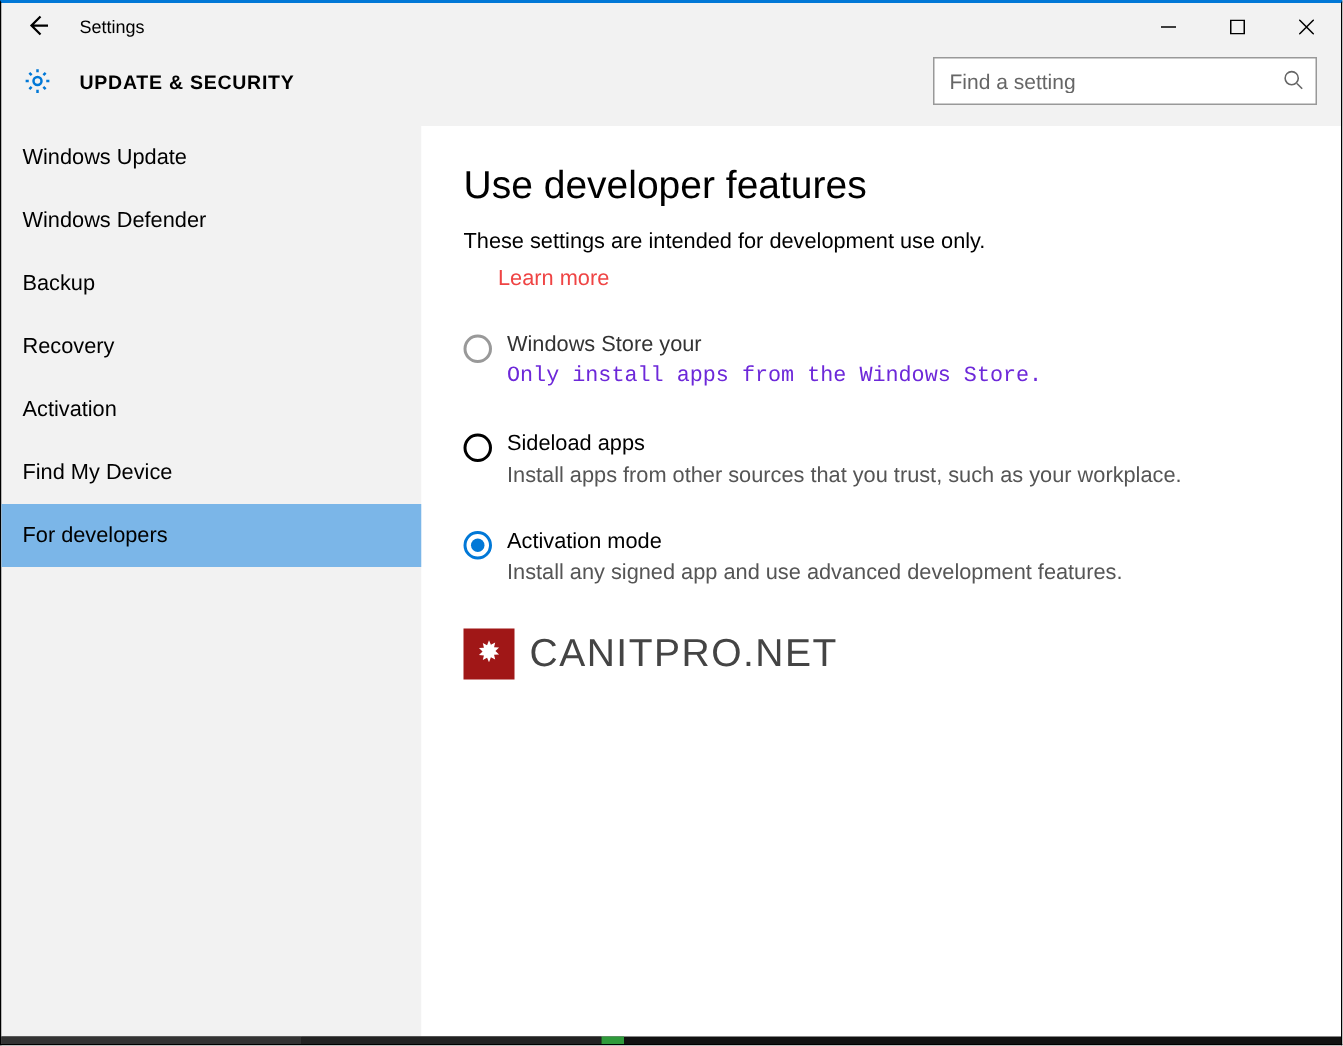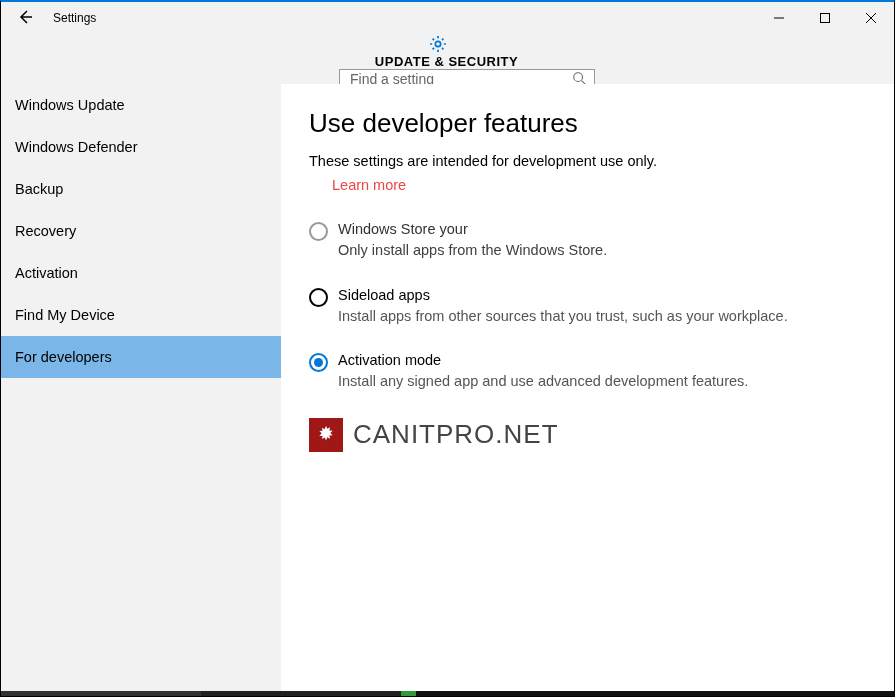--- a/index.html
+++ b/index.html
@@ -45,21 +45,20 @@
   }
   .caption-btn svg { width:10px; height:10px; stroke:#000; stroke-width:1; fill:none; }
 
   .header-row {
     height: 50px;
     background: #f2f2f2;
     display:flex;
     align-items:center;
     padding: 0 16px 10px 14px;
     flex-shrink:0;
-    flex-direction:column;
   }
   .gear {
     width:20px; height:20px;
     color:#0178d7;
     margin-right: 18px;
     display:flex; align-items:center; justify-content:center;
   }
   .header-title {
     font-size: 13px;
     font-weight:600;
@@ -148,21 +147,21 @@
   }
   .radio-option.disabled .radio-circle { border-color:#999; }
   .radio-option.selected .radio-circle { border-color:#0178d7; }
   .radio-dot {
     width:9px; height:9px; border-radius:50%; background:#0178d7;
   }
   .radio-texts { flex:1; }
   .radio-title { font-size:14.5px; color:#000; margin-bottom:4px; }
   .radio-option.disabled .radio-title { color:#333; }
   .radio-desc { font-size:14.5px; color:#555; line-height:1.35; }
-  .radio-option.disabled .radio-desc { color:#404040; }
+  .radio-option.disabled .radio-desc { color:#6d28d9;font-family:Liberation Mono, monospace; }
 
   .watermark {
     display:flex; align-items:center;
     margin-top: 8px;
   }
   .wm-badge {
     width:34px; height:34px;
     background:#a01717;
     display:flex; align-items:center; justify-content:center;
     margin-right:10px;

